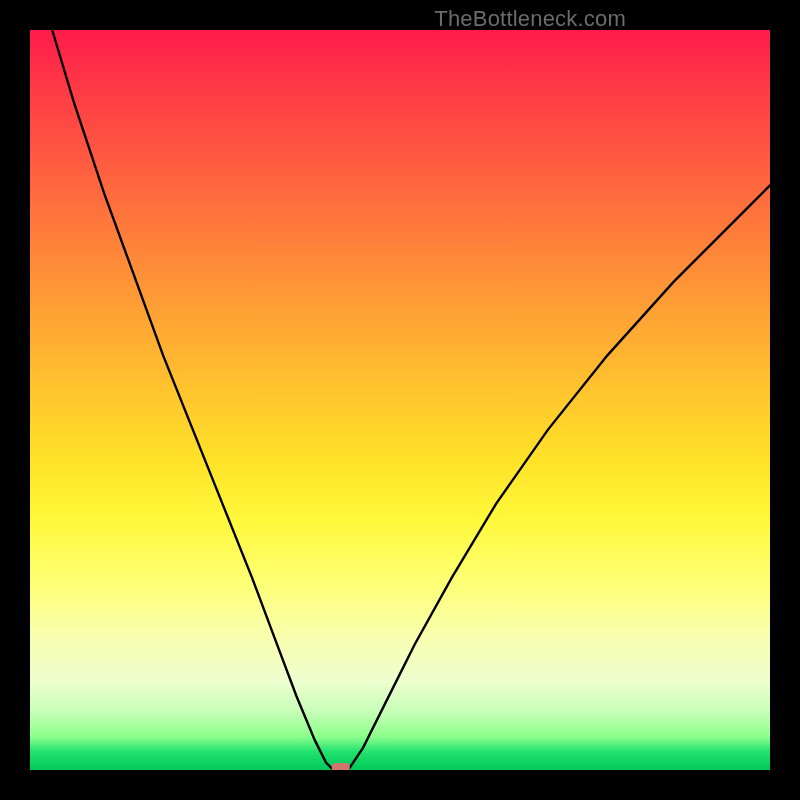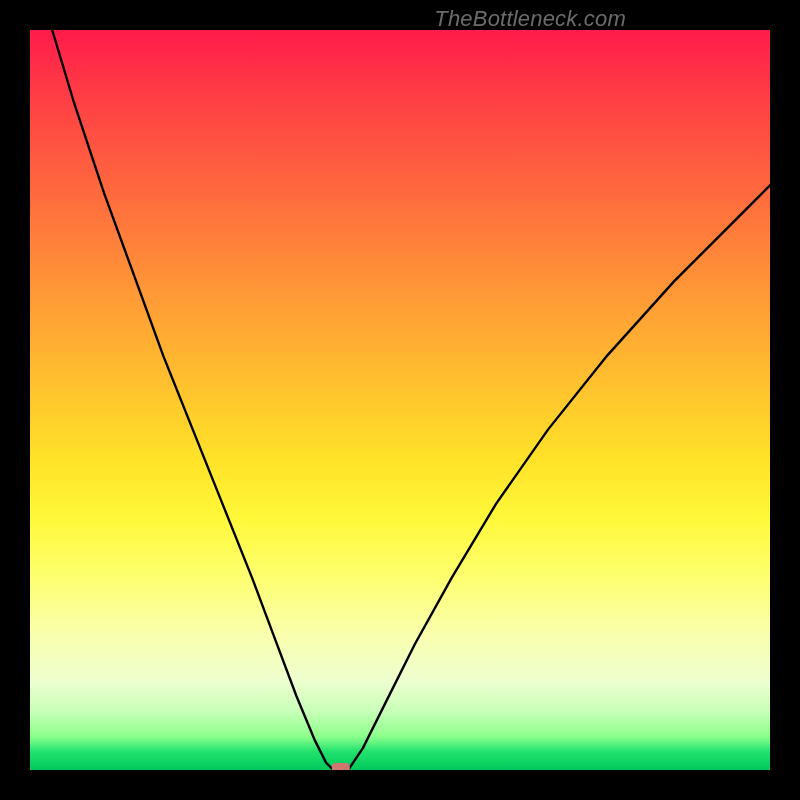--- a/index.html
+++ b/index.html
@@ -9,21 +9,20 @@
     height: 800px;
     overflow: hidden;
     background: #000;
     font-family: Arial, Helvetica, sans-serif;
   }
   .frame {
     position: relative;
     width: 644px;
     height: 800px;
     background: #000;
-    font-style: italic;
   }
   .watermark {
     position: absolute;
     top: 6px;
     right: 18px;
     color: #6b6b6b;
     font-size: 22px;
     font-weight: 500;
     letter-spacing: 0.2px;
     z-index: 10;

